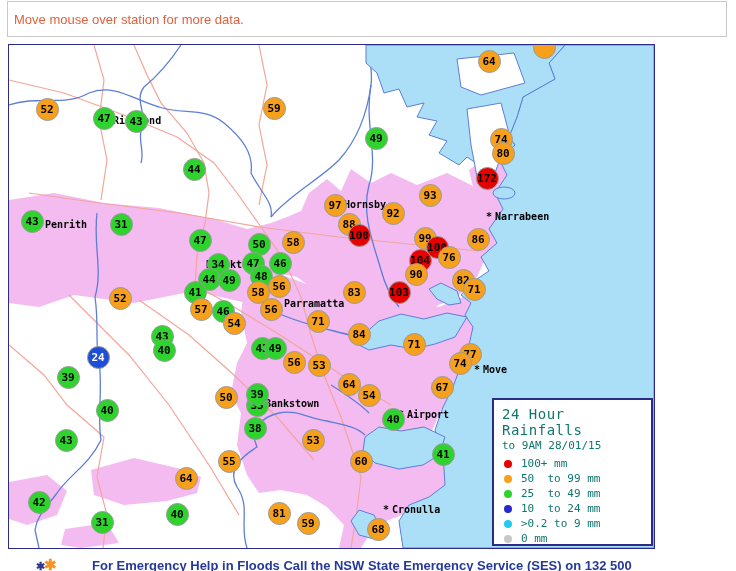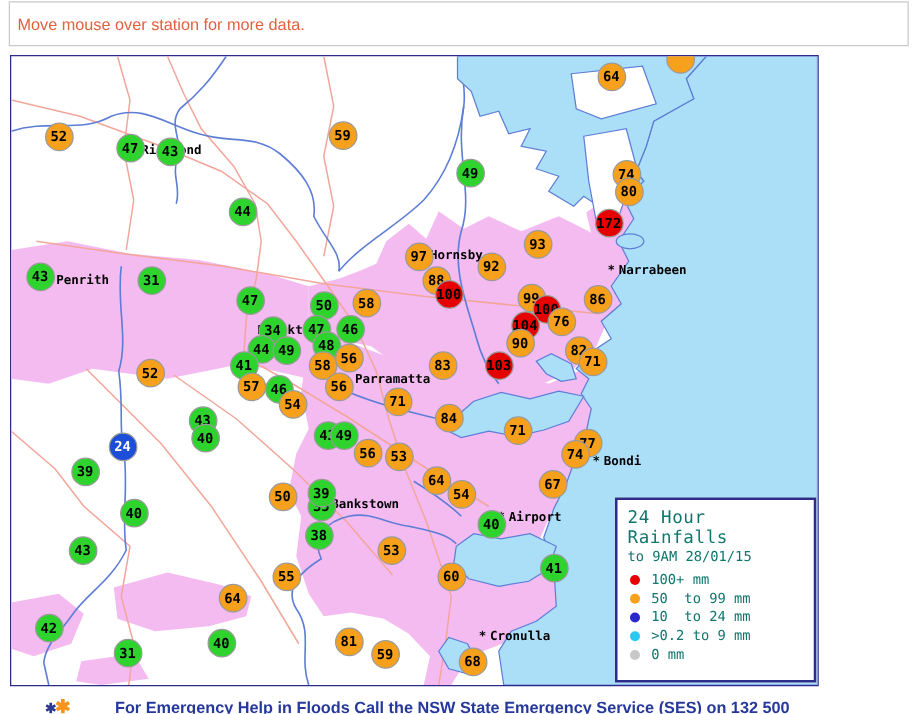--- a/index.html
+++ b/index.html
@@ -92,21 +92,21 @@
 
   <div id="labels-layer">
       <span class="plabel" style="left: 104px; top: 70px;">Richmond</span>
       <span class="plabel" style="left: 36px; top: 174px;">Penrith</span>
       <span class="plabel" style="left: 197px; top: 214px;">Blacktown</span>
       <span class="plabel" style="left: 335px; top: 154px;">Hornsby</span>
       <span class="plabel" style="left: 275px; top: 253px;">Parramatta</span>
       <span class="pstar" style="left: 477px; top: 166px;">*</span>
       <span class="plabel" style="left: 486px; top: 166px;">Narrabeen</span>
       <span class="pstar" style="left: 465px; top: 319px;">*</span>
-      <span class="plabel" style="left: 474px; top: 319px;">Bondi</span>
+      <span class="plabel" style="left: 474px; top: 319px;">Move</span>
       <span class="pstar" style="left: 389px; top: 364px;">*</span>
       <span class="plabel" style="left: 398px; top: 364px;">Airport</span>
       <span class="plabel" style="left: 256px; top: 353px;">Bankstown</span>
       <span class="pstar" style="left: 374px; top: 459px;">*</span>
       <span class="plabel" style="left: 383px; top: 459px;">Cronulla</span>
     </div>
   <div id="stations-layer">
       <div class="st c-o" style="left: 26.5px; top: 52.5px;">52</div>
       <div class="st c-g" style="left: 83.5px; top: 61.5px;">47</div>
       <div class="st c-g" style="left: 115.5px; top: 64.5px;">43</div>
@@ -194,20 +194,24 @@
     <div id="legend-items">
         <div class="lrow">
           <span class="ldot" style="background: rgb(230, 0, 0);"></span>
           <span class="ltxt">100+ mm</span>
         </div>
         <div class="lrow">
           <span class="ldot" style="background: rgb(247, 160, 27);"></span>
           <span class="ltxt">50  to 99 mm</span>
         </div>
         <div class="lrow">
+          <span class="ldot" style="background: rgb(46, 211, 46);"></span>
+          <span class="ltxt">25  to 49 mm</span>
+        </div>
+        <div class="lrow">
           <span class="ldot" style="background: rgb(40, 40, 204);"></span>
           <span class="ltxt">10  to 24 mm</span>
         </div>
         <div class="lrow">
           <span class="ldot" style="background: rgb(41, 200, 240);"></span>
           <span class="ltxt">&gt;0.2 to 9 mm</span>
         </div>
         <div class="lrow">
           <span class="ldot" style="background: rgb(200, 200, 200);"></span>
           <span class="ltxt">0 mm</span>

